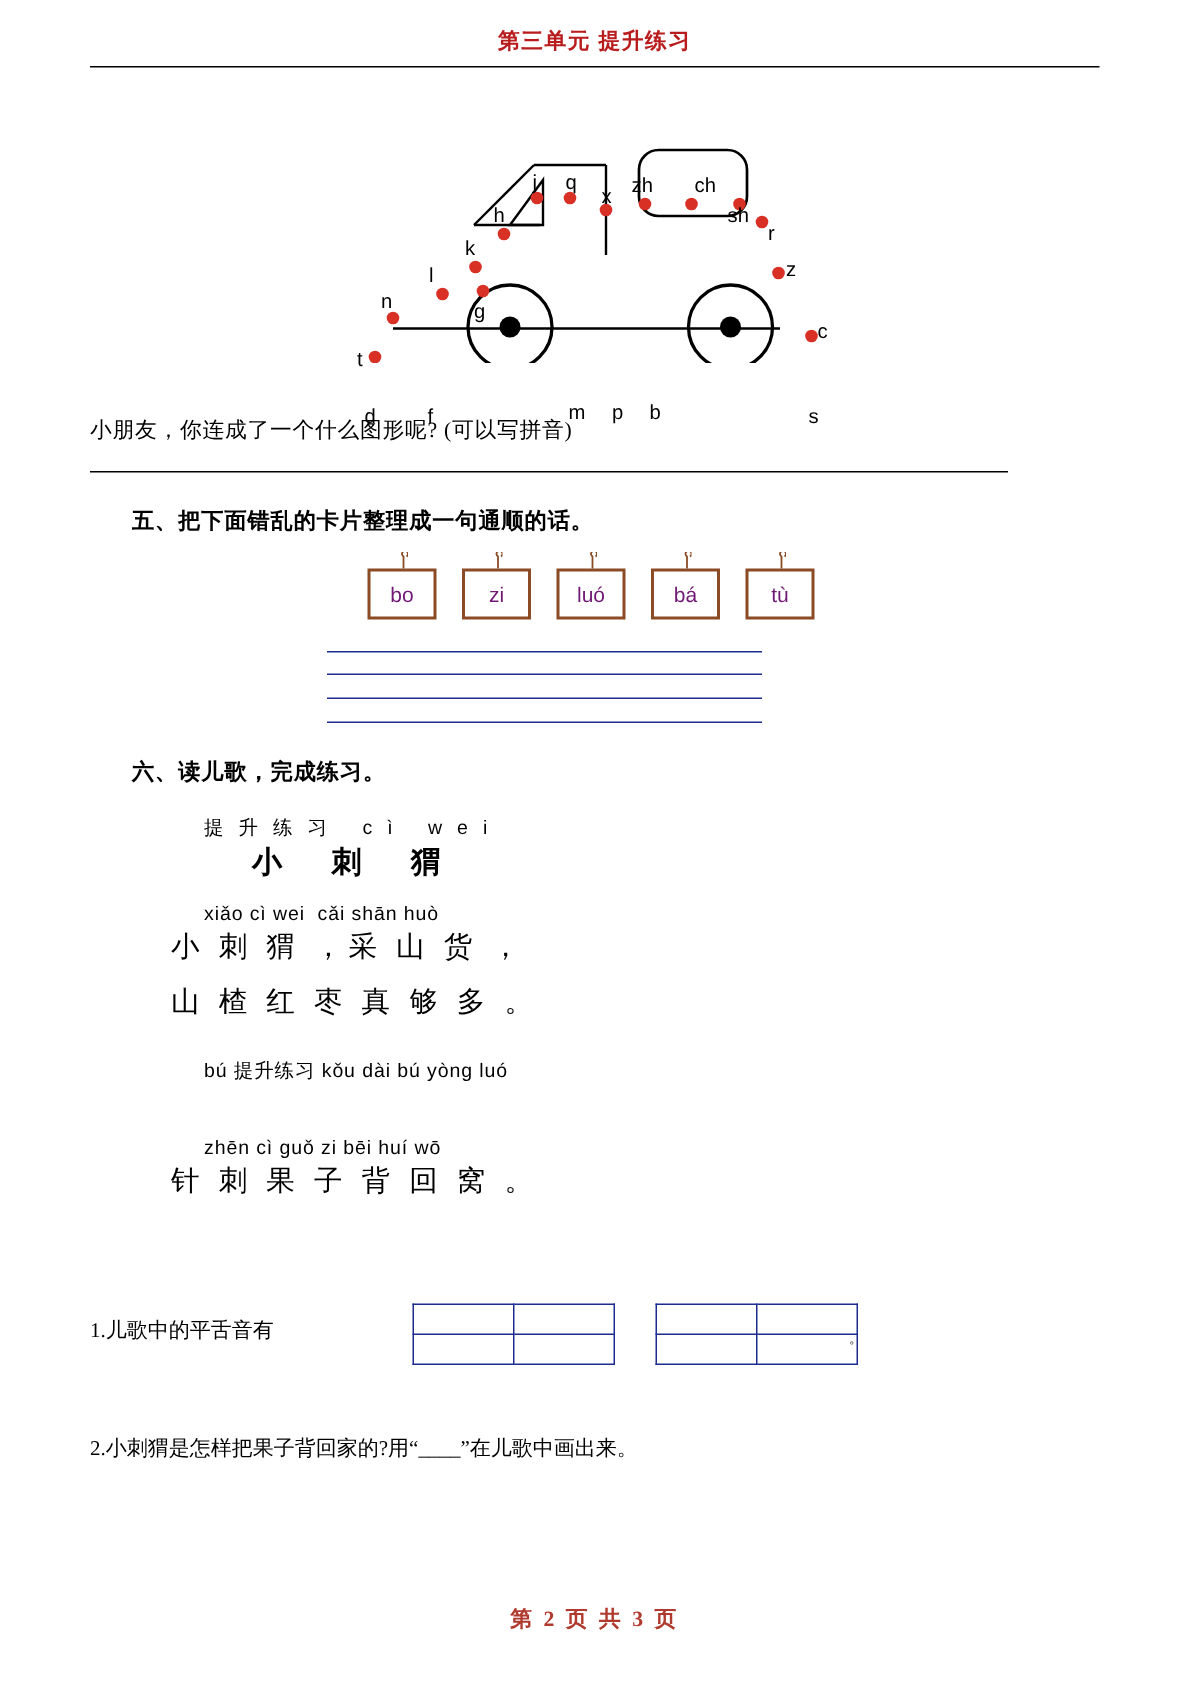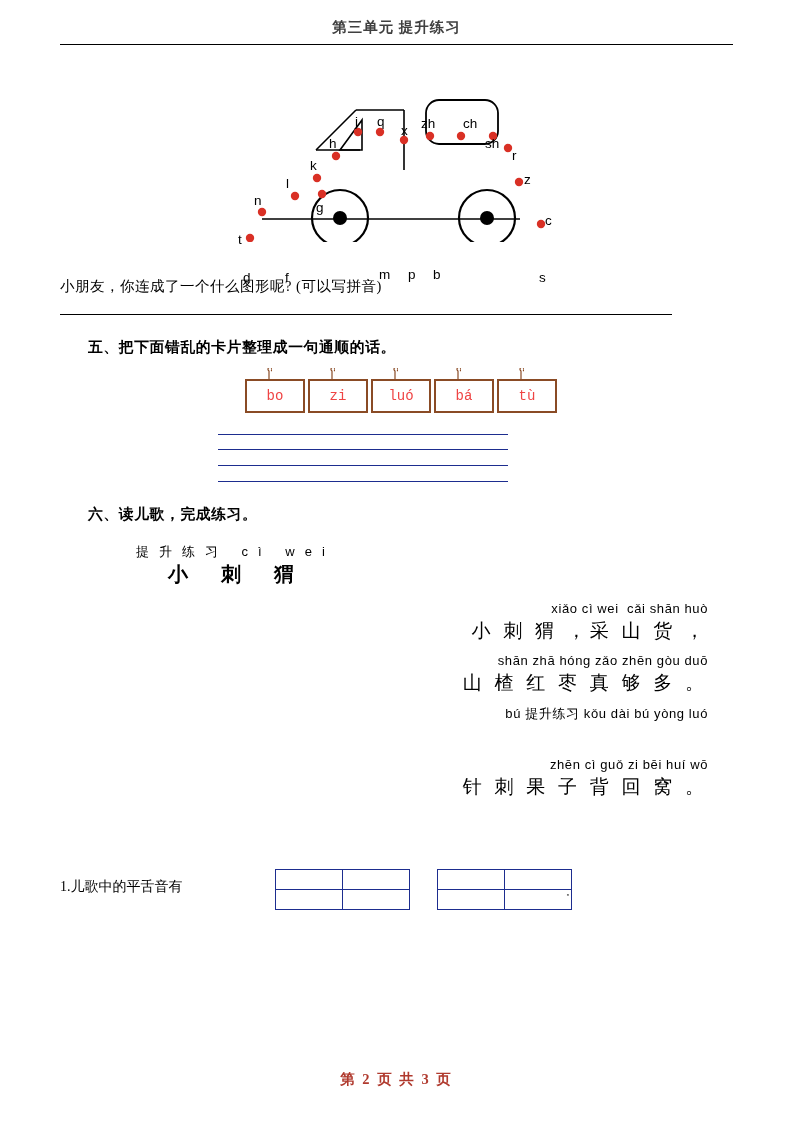--- a/index.html
+++ b/index.html
@@ -20,24 +20,24 @@
     inset: 0;
   }
 
   
   .doc-header {
     position: absolute;
     top: 18px;
     left: 0;
     width: 793px;
     text-align: center;
-    font-family: Liberation Serif, serif;
+    font-family: Liberation Sans, sans-serif;
     font-weight: bold;
     font-size: 14.5px;
-    color: #404040;
+    color: #b91c1c;
     letter-spacing: 1px;
   }
   .rule {
     position: absolute;
     background: #000;
     height: 1px;
   }
   .hr-top {
     top: 44px;
     left: 60px;
@@ -105,31 +105,31 @@
     position: absolute;
     left: 21px;
     top: 0;
     width: 6px;
     height: 12px;
   }
   .card-box {
     position: absolute;
     left: 0;
     top: 11px;
-    width: 60px;
+    width: 46px;
     height: 34px;
     border: 2px solid #8a4b25;
     box-sizing: border-box;
     background: #fff;
     display: flex;
     align-items: center;
     justify-content: center;
-    font-family: Liberation Mono, monospace;
+    font-family: Liberation Sans, sans-serif;
     font-size: 14px;
-    color: #ef4444;
+    color: #701a75;
   }
 
   
   .writelines {
     position: absolute;
     left: 218px;
     top: 434px;
     width: 290px;
   }
   .wl-row {
@@ -168,21 +168,20 @@
     top: 18px;
     font-family: "Liberation Serif", serif;
     font-weight: bold;
     font-size: 20px;
     letter-spacing: 14px;
   }
   .pline {
     position: absolute;
     left: 108px;
     width: 600px;
-    text-align: right;
   }
   .pline .py {
     font-family: "Liberation Sans", sans-serif;
     font-size: 13px;
     display: block;
     margin-left: 28px;
     letter-spacing: 0.6px;
     white-space: pre;
   }
   .pline .hz {
@@ -377,21 +376,20 @@
 
   <div class="poem">
     <div class="poem-title-py">提升练习   cì   wei</div>
     <div class="poem-title">小  刺  猬</div>
 
     <div class="pline pl1">
       <span class="py">xiǎo cì wei  cǎi shān huò</span>
       <span class="hz">小 刺 猬 ，采 山 货 ，</span>
     </div>
     <div class="pline pl2">
-      <span class="py">shān zhā hóng zǎo zhēn gòu duō</span>
       <span class="hz">山 楂 红 枣 真 够 多 。</span>
     </div>
     <div class="pline pl3">
       <span class="py">bú 提升练习 kǒu dài bú yòng luó</span>
     </div>
     <div class="pline pl4">
       <span class="py">zhēn cì guǒ zi bēi huí wō</span>
       <span class="hz">针 刺 果 子 背 回 窝 。</span>
     </div>
   </div>
@@ -418,15 +416,16 @@
       <td></td>
     </tr>
     <tr>
       <td></td>
       <td></td>
     </tr>
   </tbody>
     </table>
   <span class="tiny-dot">。</span>
 
+  <div class="q2">2.小刺猬是怎样把果子背回家的?用“____”在儿歌中画出来。</div>
 
   <div class="footer">第 2 页 共 3 页</div>
 </div>
 
 </body></html>

